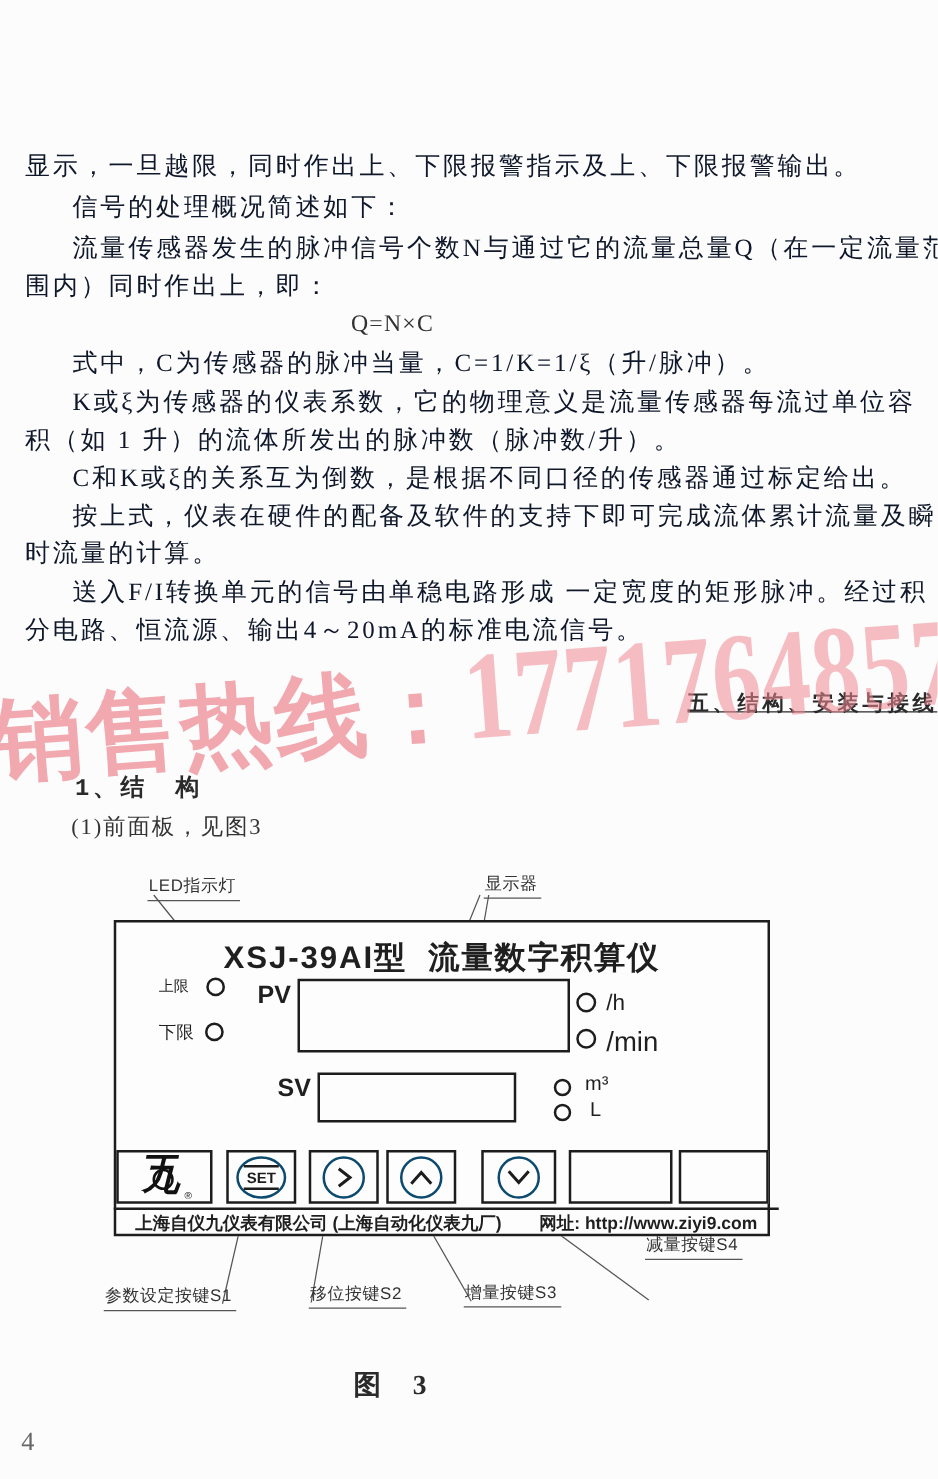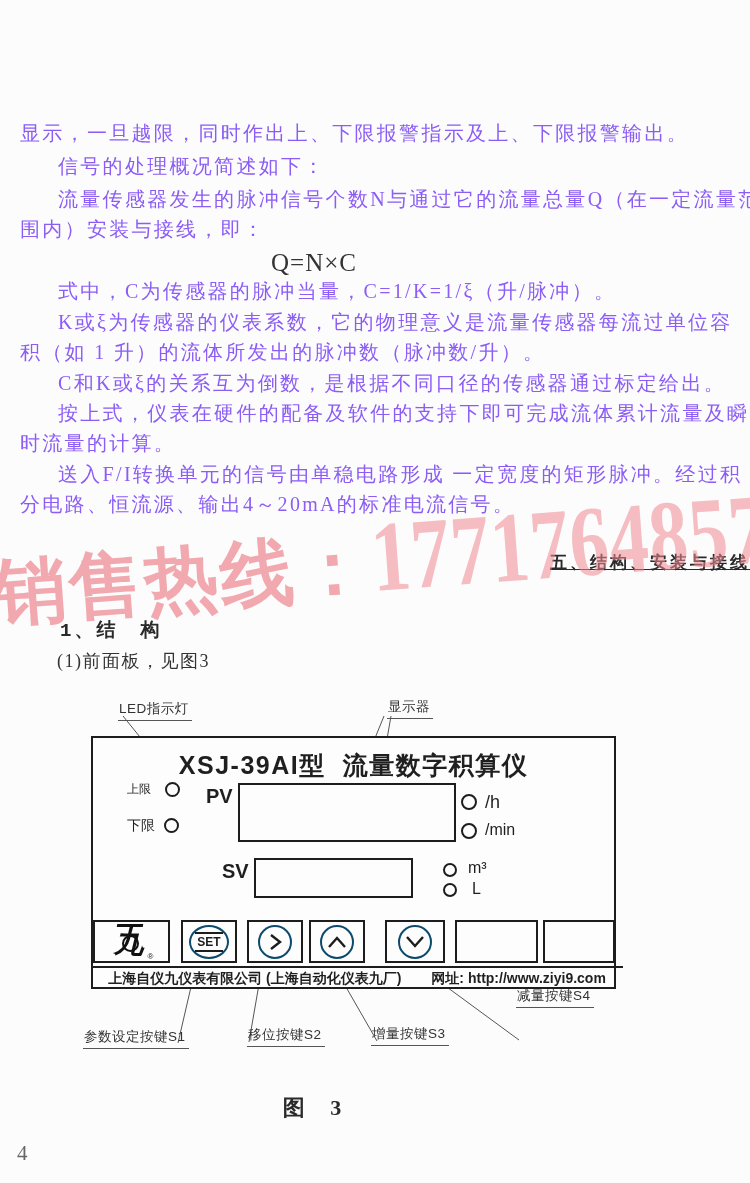--- a/index.html
+++ b/index.html
@@ -6,25 +6,25 @@
   body{
     width:750px;height:1183px;position:relative;overflow:hidden;
     background:#fcfcfc;
     font-family:"Liberation Serif","DejaVu Serif",serif;
     color:#2e2e2e;
   }
   
   .bodyline{
     position:absolute;
     font-size:20px;line-height:24px;letter-spacing:2.3px;
-    color:#8b5cf6;white-space:nowrap;
+    color:#0f172a;white-space:nowrap;
   }
   .formula{
     position:absolute;left:0;width:628px;text-align:center;
-    font-size:25px;letter-spacing:1px;color:#333;
+    font-size:19px;letter-spacing:1px;color:#333;
   }
   
   .h-main{
     position:absolute;left:0;width:750px;top:551px;text-align:right;
     font-family:"Liberation Sans","DejaVu Sans",sans-serif;
     font-size:17px;font-weight:bold;letter-spacing:3px;color:#2a2a2a;text-decoration:underline;
   }
   .h-sub{
     position:absolute;left:60px;top:617px;
     font-family:Liberation Mono, monospace;
@@ -121,21 +121,21 @@
     position:absolute;left:17px;top:1141px;font-size:21px;color:#666;
   }
   svg.leads{position:absolute;left:0;top:0;z-index:2;}
 </style>
 </head>
 <body>
 
 <div class="bodyline" style="left:20px;top:121px">显示，一旦越限，同时作出上、下限报警指示及上、下限报警输出。</div>
 <div class="bodyline" style="left:58px;top:154px">信号的处理概况简述如下：</div>
 <div class="bodyline" style="left:58px;top:187px">流量传感器发生的脉冲信号个数N与通过它的流量总量Q（在一定流量范</div>
-<div class="bodyline" style="left:20px;top:217px">围内）安装与接线，即：</div>
+<div class="bodyline" style="left:20px;top:217px">围内）同时作出上，即：</div>
 <div class="formula" style="top:249px">Q=N×C</div>
 <div class="bodyline" style="left:58px;top:279px">式中，C为传感器的脉冲当量，C=1/K=1/ξ（升/脉冲）。</div>
 <div class="bodyline" style="left:58px;top:310px">K或ξ为传感器的仪表系数，它的物理意义是流量传感器每流过单位容</div>
 <div class="bodyline" style="left:20px;top:340px">积（如 1 升）的流体所发出的脉冲数（脉冲数/升）。</div>
 <div class="bodyline" style="left:58px;top:371px">C和K或ξ的关系互为倒数，是根据不同口径的传感器通过标定给出。</div>
 <div class="bodyline" style="left:58px;top:401px">按上式，仪表在硬件的配备及软件的支持下即可完成流体累计流量及瞬</div>
 <div class="bodyline" style="left:20px;top:431px">时流量的计算。</div>
 <div class="bodyline" style="left:58px;top:462px">送入F/I转换单元的信号由单稳电路形成 一定宽度的矩形脉冲。经过积</div>
 <div class="bodyline" style="left:20px;top:492px">分电路、恒流源、输出4～20mA的标准电流信号。</div>
 
@@ -171,21 +171,21 @@
 <div class="ptext" style="left:127px;top:781px;font-size:12px">上限</div>
 <div class="ring" style="left:165px;top:782px;width:15px;height:15px"></div>
 <div class="ptext" style="left:127px;top:817px;font-size:14px">下限</div>
 <div class="ring" style="left:164px;top:818px;width:15px;height:15px"></div>
 
 <div class="ptext" style="left:206px;top:785px;font-size:20px;font-weight:600">PV</div>
 <div class="rect" style="left:238px;top:783px;width:218px;height:59px"></div>
 <div class="ring" style="left:461px;top:794px;width:16px;height:16px"></div>
 <div class="ptext" style="left:485px;top:792px;font-size:18px">/h</div>
 <div class="ring" style="left:461px;top:823px;width:16px;height:16px"></div>
-<div class="ptext" style="left:485px;top:821px;font-size:16px">/min</div>
+<div class="ptext" style="left:485px;top:821px;font-size:22px">/min</div>
 
 <div class="ptext" style="left:222px;top:860px;font-size:20px;font-weight:600">SV</div>
 <div class="rect" style="left:254px;top:858px;width:159px;height:40px"></div>
 <div class="ring" style="left:443px;top:863px;width:14px;height:14px"></div>
 <div class="ptext" style="left:468px;top:859px;font-size:16px">m³</div>
 <div class="ring" style="left:443px;top:883px;width:14px;height:14px"></div>
 <div class="ptext" style="left:472px;top:880px;font-size:16px">L</div>
 
 <div class="btn-cell" style="left:93px;width:77px">
   <div class="logo">

